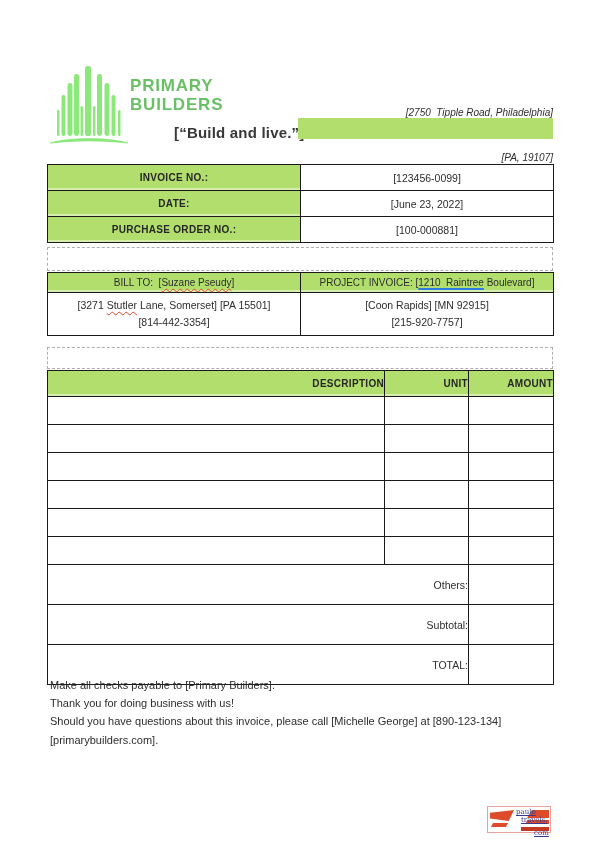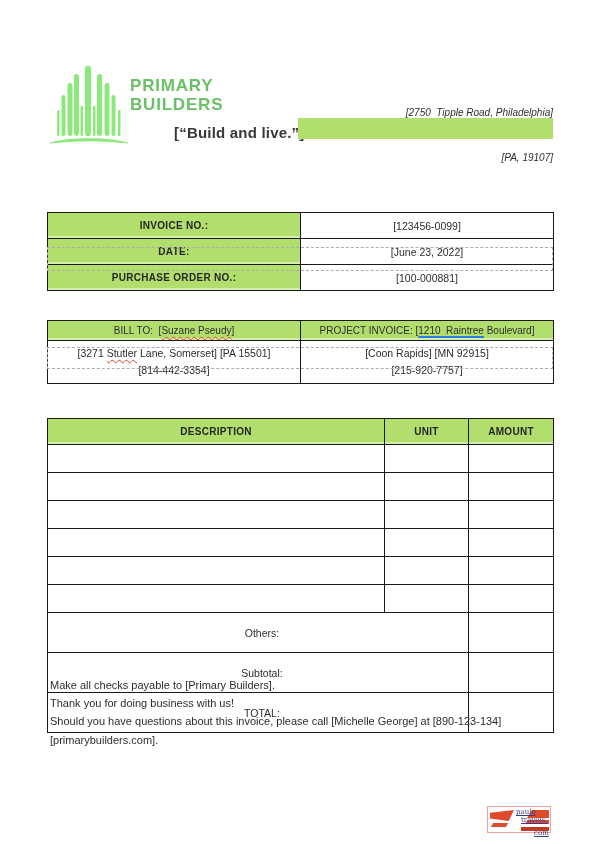--- a/index.html
+++ b/index.html
@@ -12,43 +12,43 @@
   .brand-name { position:absolute; left:130px; top:76px; font-size:17px; font-weight:700;
                 letter-spacing:0.8px; line-height:19px; color:var(--brand-green,#69c065); }
   .brand-tagline { position:absolute; left:130px; top:124px; font-size:15px; font-weight:600;
                    color:#383838; letter-spacing:0.2px;padding-left:44px; }
   .company-address { position:absolute; right:48px; top:75px; text-align:right;
                      font-size:10px; line-height:15px; color:#2d2d2d; white-space:pre-wrap;font-style:italic; }
   .green-bar { position:absolute; left:298px; top:118px; width:255px; height:21px;
                background:var(--green,#b2de6e); }
 
   
-  table { border-collapse:collapse; table-layout:fixed; width:506px;margin-top:48px; }
+  table { border-collapse:collapse; table-layout:fixed; width:506px; }
   td, th { border:1px solid #1a1a1a; padding:0; vertical-align:middle;
            text-align:center; font-weight:normal; }
   .green-cell { background:var(--green,#b2de6e);
                 box-shadow:inset 0 -2px 0 rgba(255,255,255,.45); }
   .label-txt { font-size:10px; font-weight:700; letter-spacing:0.3px; color:#262626; }
   .value-txt { font-size:10.5px; color:#2d2d2d; }
 
   #info-table { position:absolute; left:47px; top:164px; }
   #info-table td { height:26px; }
 
   .spacer { position:absolute; left:47px; width:506px; border:1px dashed #adadad; }
   #spacer1 { top:247px; height:24px; }
   #spacer2 { top:347px; height:22px; }
 
   #bill-table { position:absolute; left:47px; top:272px; }
   #bill-table td.hdr { height:20px; font-size:10px; font-weight:400; white-space:pre-wrap; }
   #bill-table td.bod { height:43px; font-size:10.5px; line-height:17px; }
 
   #items-table { position:absolute; left:47px; top:370px; }
-  #items-table td.hdr { height:26px; }
+  #items-table td.hdr { height:26px;text-align:right; }
   #items-table td.empty { height:28px; }
-  #items-table td.sumr { height:40px; text-align:center; padding-left:8px; font-size:10.5px; }
+  #items-table td.sumr { height:40px; text-align:right; padding-left:8px; font-size:10.5px; }
 
   .hl-blue { text-decoration:underline; text-decoration-color:var(--link-blue,#2e7ce0);
              text-decoration-thickness:1.5px; text-underline-offset:2px; white-space:pre-wrap; }
   .hl-red { text-decoration:underline wavy var(--squiggle-red,#e2432c);
             text-decoration-thickness:1px; text-underline-offset:2px; }
 
   
   .footer-note { position:absolute; left:50px; top:676px; width:505px;
                  font-size:11px; line-height:18.2px; color:#2d2d2d; }
 

